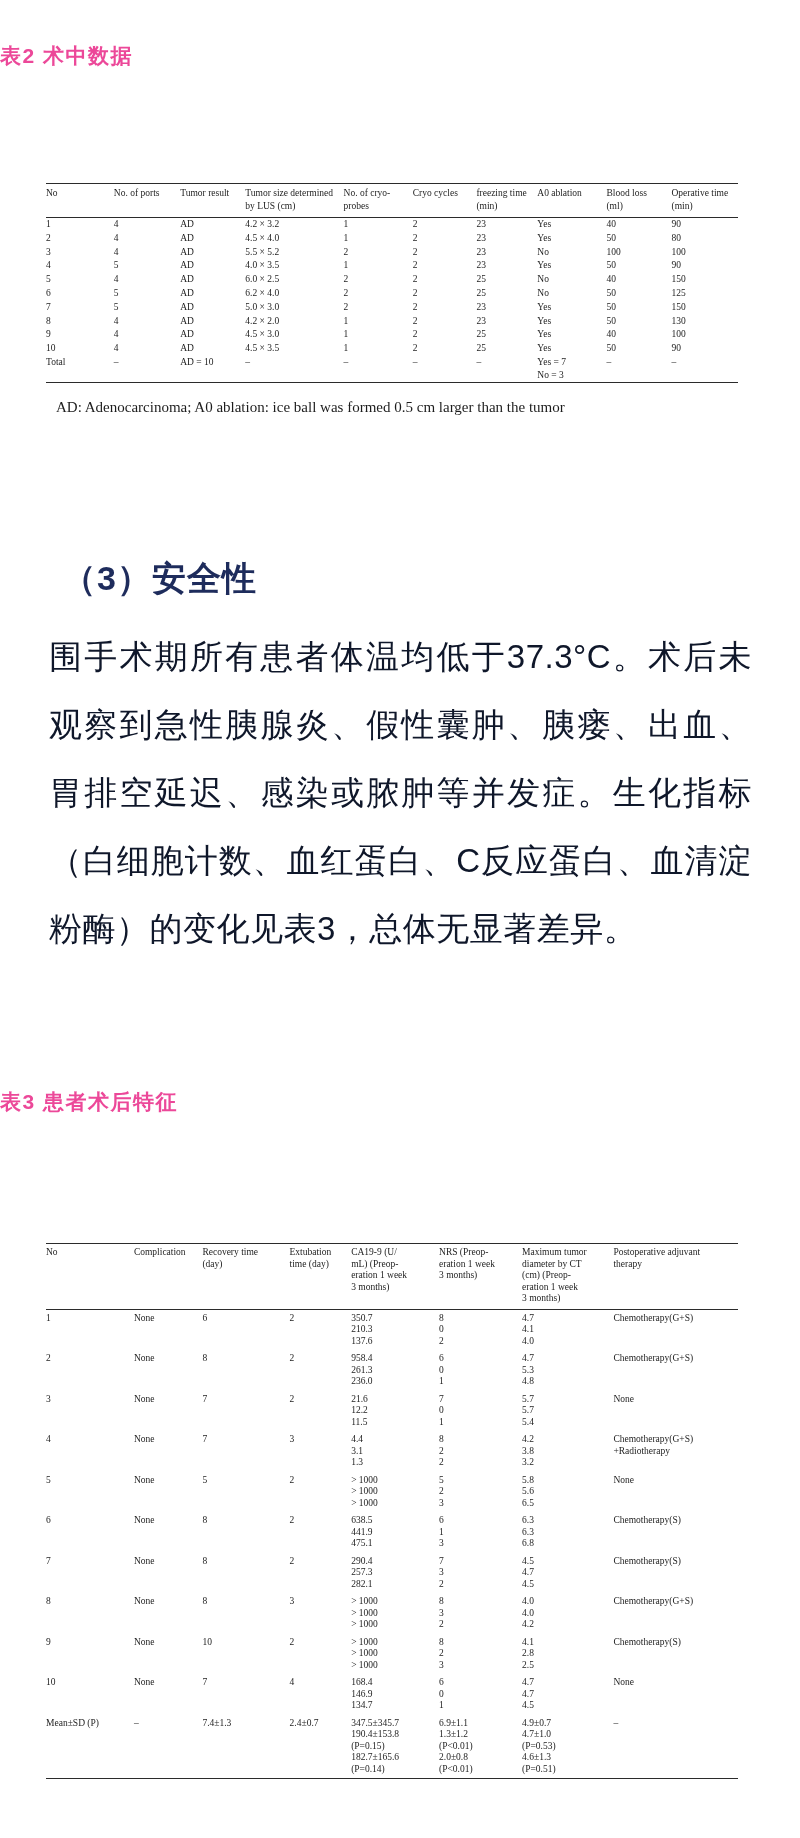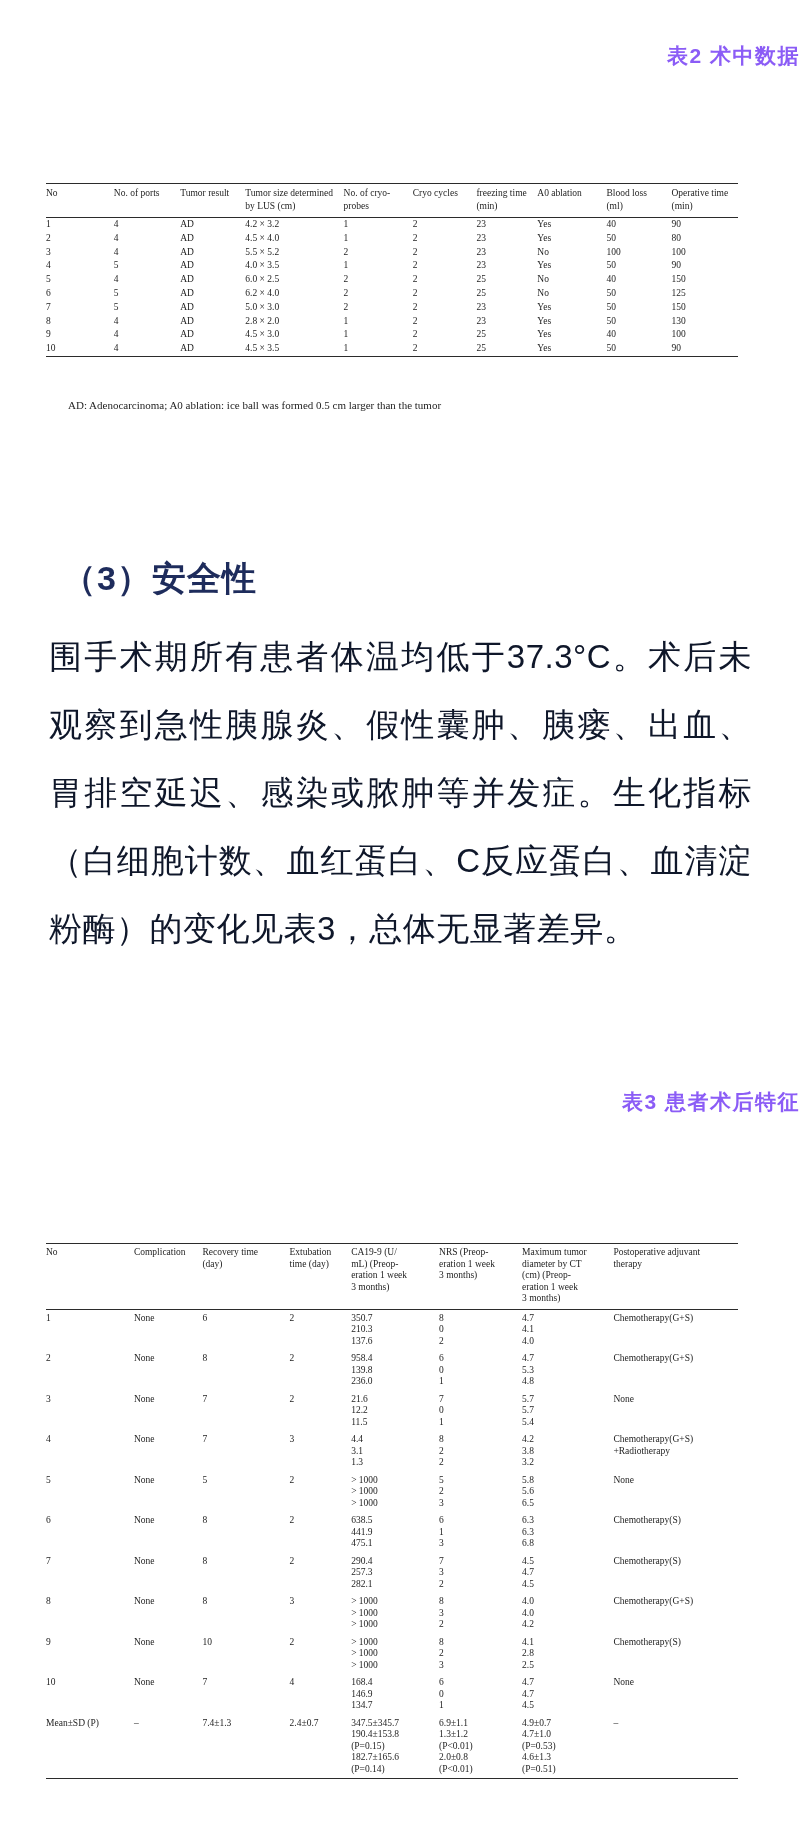--- a/index.html
+++ b/index.html
@@ -1,22 +1,22 @@
 <!DOCTYPE html>
 <html><head>
 <meta charset="utf-8">
 <style>
   html,body { margin:0; padding:0; background:#ffffff; }
   body {
     width:800px; height:1838px; position:relative; overflow:hidden;
     font-family:"Liberation Sans", sans-serif;
   }
   .tbl-title {
-    position:absolute; left:0; width:800px; text-align:right;
-    font-size:21px; font-weight:bold; color:#8b5cf6; letter-spacing:1.5px;
+    position:absolute; left:0; width:800px; text-align:left;
+    font-size:21px; font-weight:bold; color:#ec4899; letter-spacing:1.5px;
   }
   #t2-title { top:42px; }
   #t3-title { top:1088px; }
 
   .sci-table {
     position:absolute; left:46px; width:692px;
     border-collapse:collapse; table-layout:fixed;
     font-family:"Liberation Serif", serif; color:#1d1d1d;
     border-top:1.5px solid #2b2b2b;
   }
@@ -32,22 +32,22 @@
   .sci-table tbody tr:last-child td { border-bottom:1.4px solid #2b2b2b; padding-bottom:5px; }
 
   #table2 { top:183px; font-size:9.5px; line-height:12.8px; }
   #table2 td { padding-top:0.5px; padding-bottom:0.5px; }
   #table2 tr.row-mean td { padding-top:7px; }
 
   #table3 { top:1243px; font-size:9.5px; line-height:11.5px; }
   #table3 td { padding-top:3px; padding-bottom:3px; }
 
   .footnote {
-    position:absolute; left:68px; top:399px; width:690px;
-    font-family:"Liberation Serif", serif; font-size:11px; color:#1d1d1d;
+    position:absolute; left:56px; top:399px; width:690px;
+    font-family:"Liberation Serif", serif; font-size:15px; color:#1d1d1d;
   }
   .section-heading {
     position:absolute; left:62px; top:556px;
     font-size:34px; font-weight:bold; color:#1e2c5c; letter-spacing:1px;
   }
   .body-paragraph {
     position:absolute; left:49px; top:623px; width:703px;
     font-size:33px; line-height:68px; color:#0f172a;
     text-align:justify; letter-spacing:0.5px;
   }
@@ -171,21 +171,21 @@
         <td>2</td>
         <td>23</td>
         <td>Yes</td>
         <td>50</td>
         <td>150</td>
       </tr>
       <tr>
         <td>8</td>
         <td>4</td>
         <td>AD</td>
-        <td>2.8 × 2.0</td>
+        <td>4.2 × 2.0</td>
         <td>1</td>
         <td>2</td>
         <td>23</td>
         <td>Yes</td>
         <td>50</td>
         <td>130</td>
       </tr>
       <tr>
         <td>9</td>
         <td>4</td>
@@ -202,20 +202,33 @@
         <td>10</td>
         <td>4</td>
         <td>AD</td>
         <td>4.5 × 3.5</td>
         <td>1</td>
         <td>2</td>
         <td>25</td>
         <td>Yes</td>
         <td>50</td>
         <td>90</td>
+      </tr>
+      <tr class="row-total">
+        <td>Total</td>
+        <td>–</td>
+        <td>AD = 10</td>
+        <td>–</td>
+        <td>–</td>
+        <td>–</td>
+        <td>–</td>
+        <td>Yes = 7
+No = 3</td>
+        <td>–</td>
+        <td>–</td>
       </tr>
     </tbody>
   </table>
 
 <div class="footnote">AD: Adenocarcinoma; A0 ablation: ice ball was formed 0.5 cm larger than the tumor</div>
 
 <div class="section-heading">（3）安全性</div>
 
 <div class="body-paragraph">围手术期所有患者体温均低于37.3°C。术后未观察到急性胰腺炎、假性囊肿、胰瘘、出血、胃排空延迟、感染或脓肿等并发症。生化指标（白细胞计数、血红蛋白、C反应蛋白、血清淀粉酶）的变化见表3，总体无显著差异。</div>
 
@@ -272,21 +285,21 @@
 4.1
 4.0</td>
         <td>Chemotherapy(G+S)</td>
       </tr>
       <tr>
         <td>2</td>
         <td>None</td>
         <td>8</td>
         <td>2</td>
         <td>958.4
-139.8
+261.3
 236.0</td>
         <td>6
 0
 1</td>
         <td>4.7
 5.3
 4.8</td>
         <td>Chemotherapy(G+S)</td>
       </tr>
       <tr>

